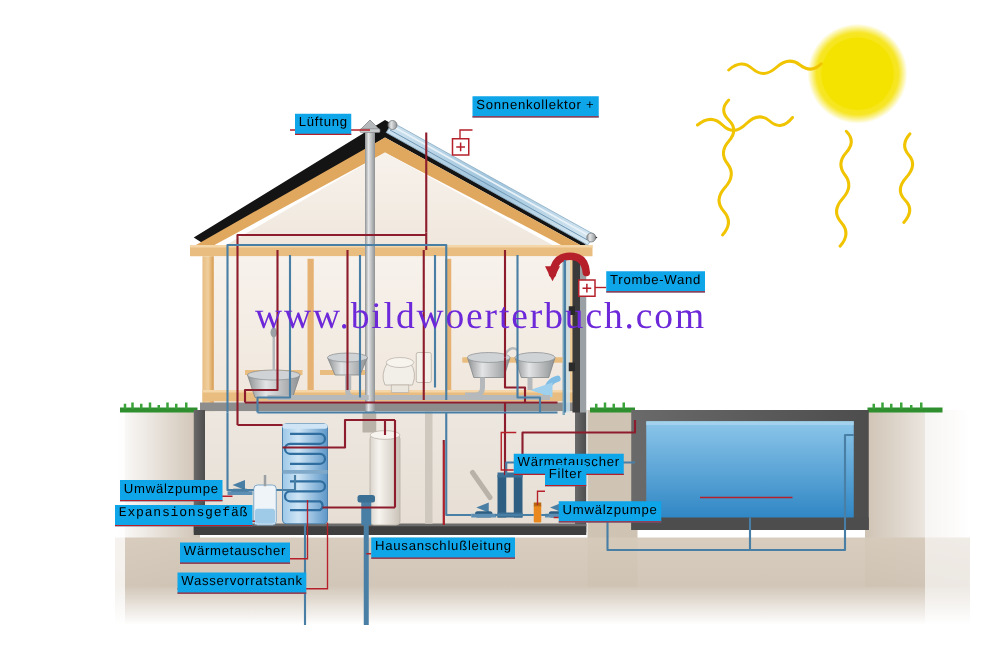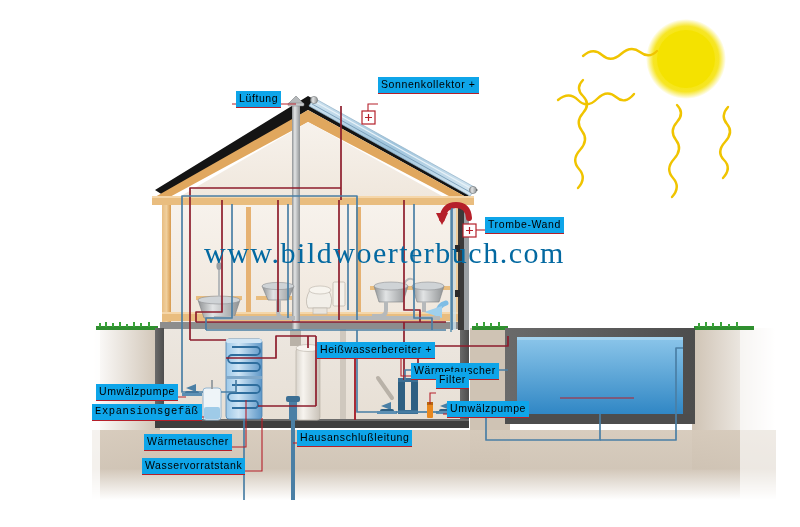--- a/index.html
+++ b/index.html
@@ -30,21 +30,21 @@
     padding: 1px 3px 2px 3px;
     z-index: 40;
   }
   .label.ul { border-bottom: 1.2px solid #b5202a; }
   .watermark {
     position: absolute;
     left: 204px; top: 236px;
     font-family: "Liberation Serif", serif;
     font-size: 30px;
     letter-spacing: 1.5px;
-    color: #0369a1;
+    color: #6d28d9;
     z-index: 30;
     pointer-events: none;
     user-select: none;
   }
 </style>
 </head>
 <body>
 
 <div id="stage">
 
@@ -431,21 +431,20 @@
 
       <path d="M297 443 L293 443"></path>
     </g>
   </svg>
 
   <div class="watermark">www.bildwoerterbuch.com</div>
 
   <div class="label ul" style="left:236px; top:91px;">Lüftung</div>
   <div class="label ul" style="left:378px; top:77px;">Sonnenkollektor +</div>
   <div class="label ul" style="left:485px; top:217px;">Trombe-Wand</div>
-  <div class="label ul" style="left:317px; top:342px;">Heißwasserbereiter +</div>
   <div class="label ul" style="left:411px; top:363px;">Wärmetauscher</div>
   <div class="label ul" style="left:436px; top:372px;">Filter</div>
   <div class="label ul" style="left:447px; top:401px;">Umwälzpumpe</div>
   <div class="label ul" style="left:96px;  top:384px;">Umwälzpumpe</div>
   <div class="label ul" style="left:92px;  top:404px;font-family:Liberation Mono, monospace;">Expansionsgefäß</div>
   <div class="label ul" style="left:144px; top:434px;">Wärmetauscher</div>
   <div class="label ul" style="left:142px; top:458px;">Wasservorratstank</div>
   <div class="label ul" style="left:297px; top:430px;">Hausanschlußleitung</div>
 
 </div>

